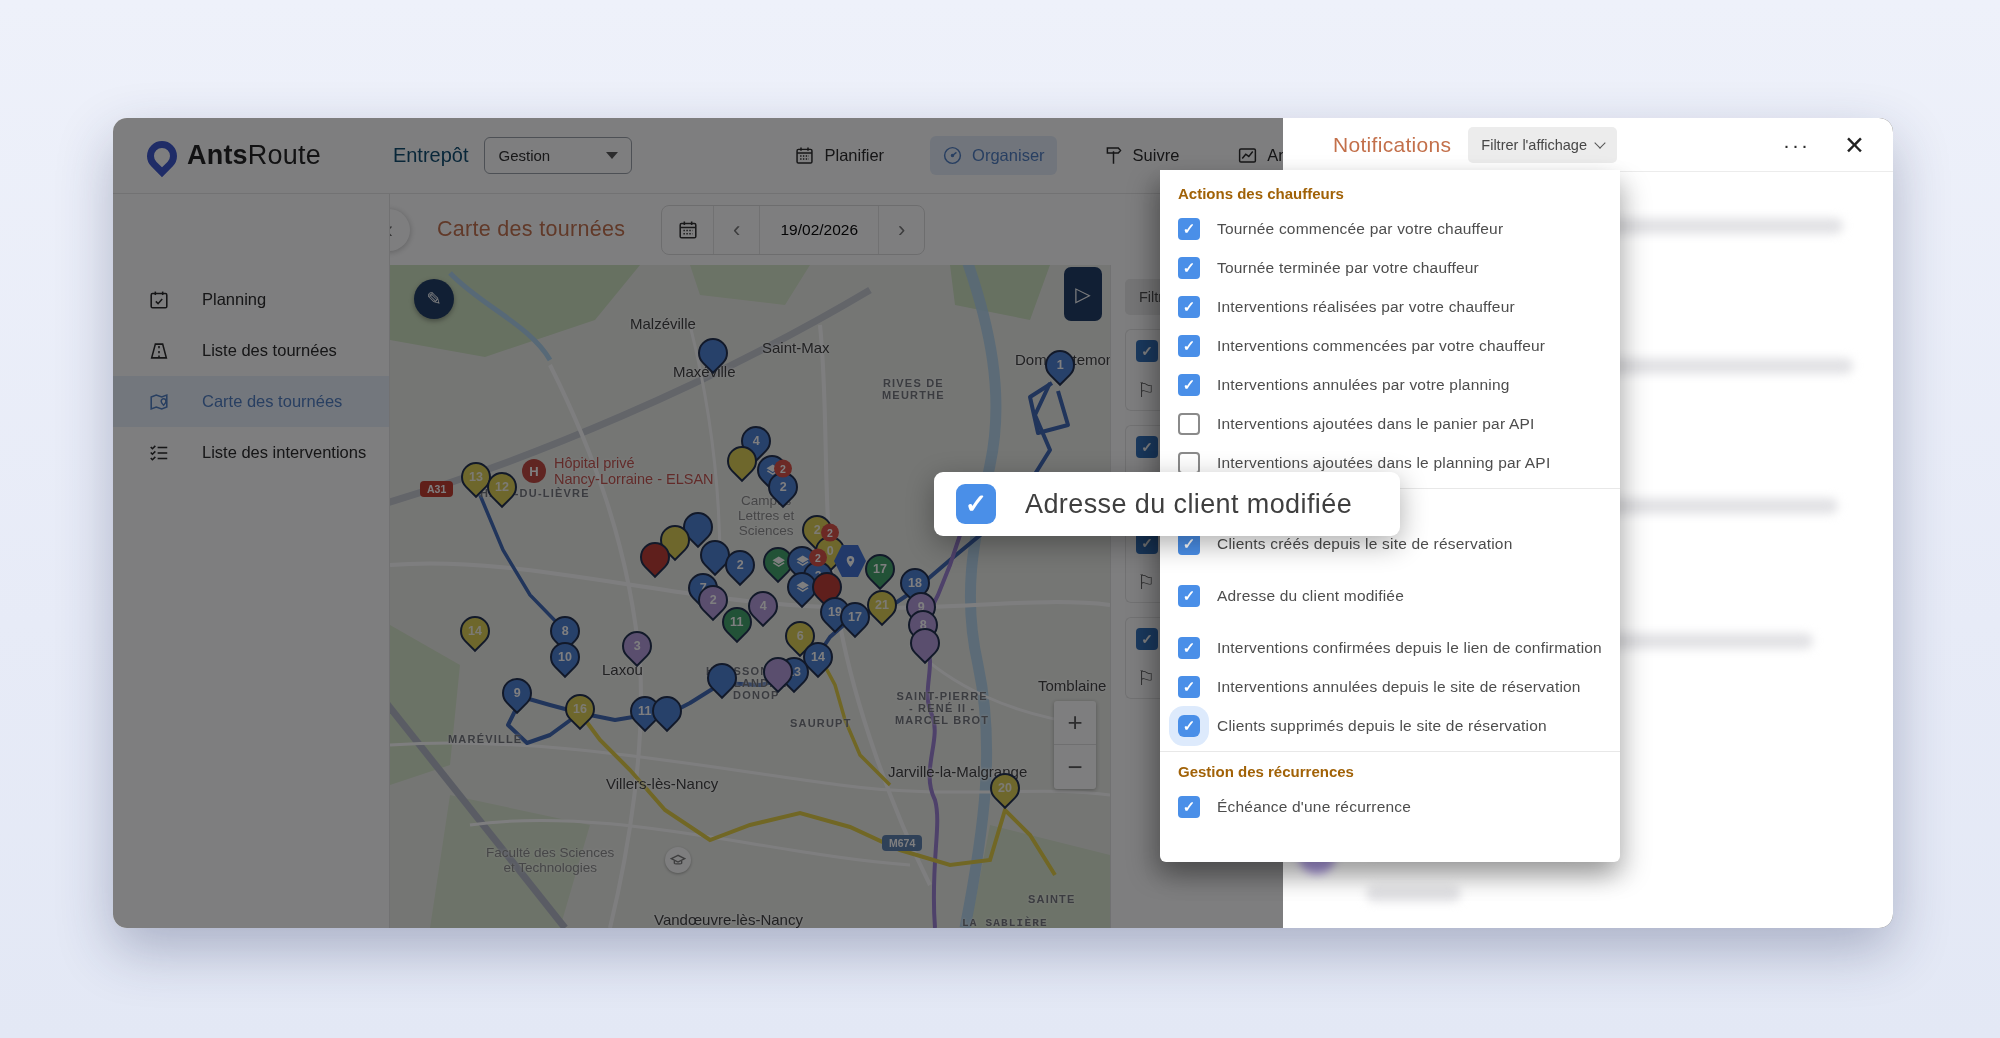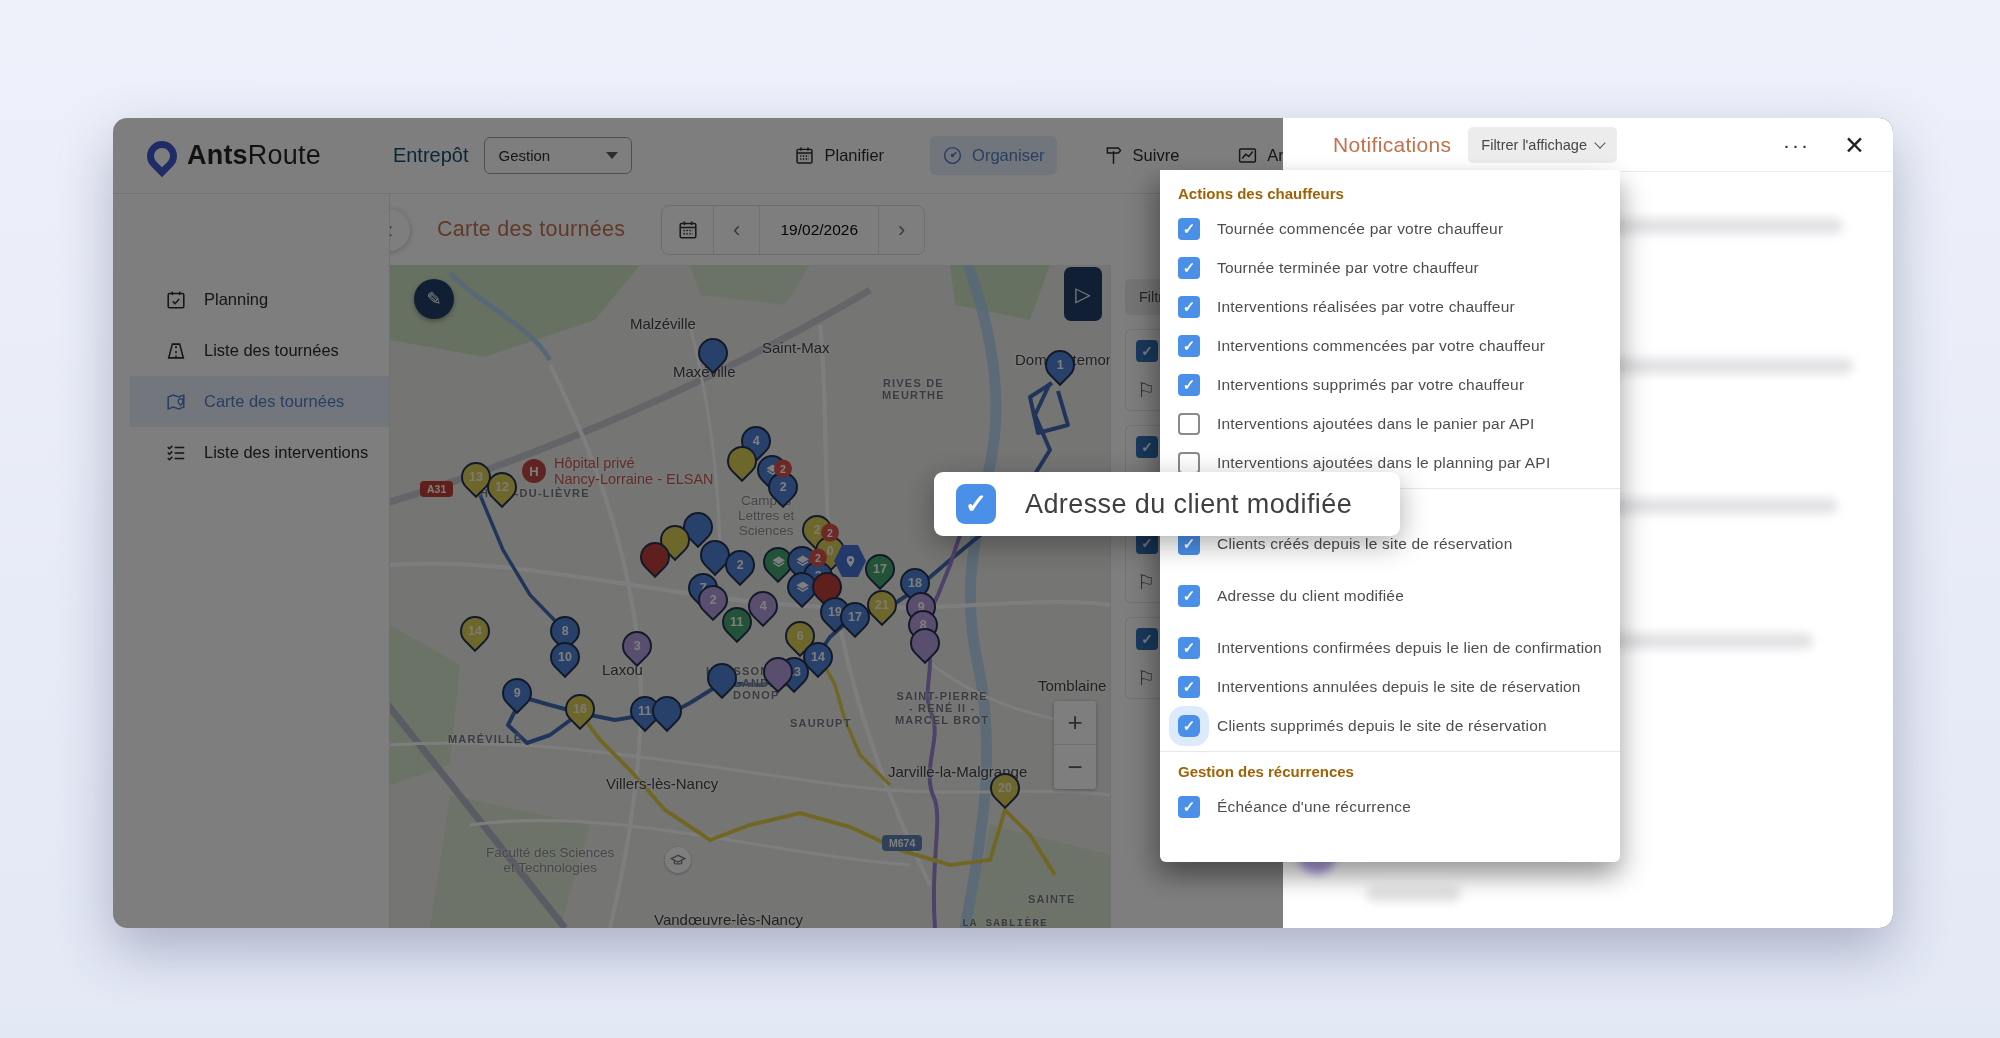--- a/index.html
+++ b/index.html
@@ -31,22 +31,22 @@
   .topnav { display:flex; align-items:center; gap:34px; margin-left:150px; }
   .nav-item { display:flex; align-items:center; gap:9px; font-size:16.5px; color:#262626;
               padding:9px 12px; border-radius:6px; cursor:pointer; }
   .nav-item svg { width:21px; height:21px; stroke:#262626; fill:none; stroke-width:1.7; }
   .nav-item.active { color:#4d7cc1; background:#e4edf9; }
   .nav-item.active svg { stroke:#4d7cc1; }
 
   
   .sidebar { position:absolute; left:0; top:76px; width:277px; height:734px; background:#fff;
              border-right:1px solid #e4e4e4; padding-top:80px; z-index:5; }
-  .side-item { display:flex; align-items:center; gap:17px; height:51px; padding-left:35px;
-               font-size:16.5px; color:#262626; cursor:pointer;margin-left:17px; }
+  .side-item { display:flex; align-items:center; gap:32px; height:51px; padding-left:35px;
+               font-size:16.5px; color:#262626; cursor:pointer; }
   .side-item svg { width:22px; height:22px; stroke:#262626; fill:none; stroke-width:1.7; flex:none; }
   .side-item.active { background:#e8f0fb; color:#4d7cc1; }
   .side-item.active svg { stroke:#4d7cc1; }
 
   
   .content-header { position:absolute; left:277px; top:76px; width:893px; height:71px; background:#fff;
                     display:flex; align-items:center; z-index:4; }
   .back-circle { position:absolute; left:-22px; top:15px; width:42px; height:42px; border-radius:50%;
                  background:#fff; box-shadow:0 1px 6px rgba(0,0,0,.25); display:flex; align-items:center;
                  justify-content:center; font-size:24px; color:#6b6b6b; cursor:pointer; }
@@ -548,21 +548,21 @@
           <div class="dd-row">
             <span class="cb on">✓</span>
             <span class="dd-label">Interventions réalisées par votre chauffeur</span>
           </div>
           <div class="dd-row">
             <span class="cb on">✓</span>
             <span class="dd-label">Interventions commencées par votre chauffeur</span>
           </div>
           <div class="dd-row">
             <span class="cb on">✓</span>
-            <span class="dd-label">Interventions supprimés par votre chauffeur</span>
+            <span class="dd-label">Interventions annulées par votre planning</span>
           </div>
           <div class="dd-row">
             <span class="cb off"></span>
             <span class="dd-label">Interventions ajoutées dans le panier par API</span>
           </div>
           <div class="dd-row">
             <span class="cb off"></span>
             <span class="dd-label">Interventions ajoutées dans le planning par API</span>
           </div>
           <div class="dd-header sep">Actions par le client</div>

